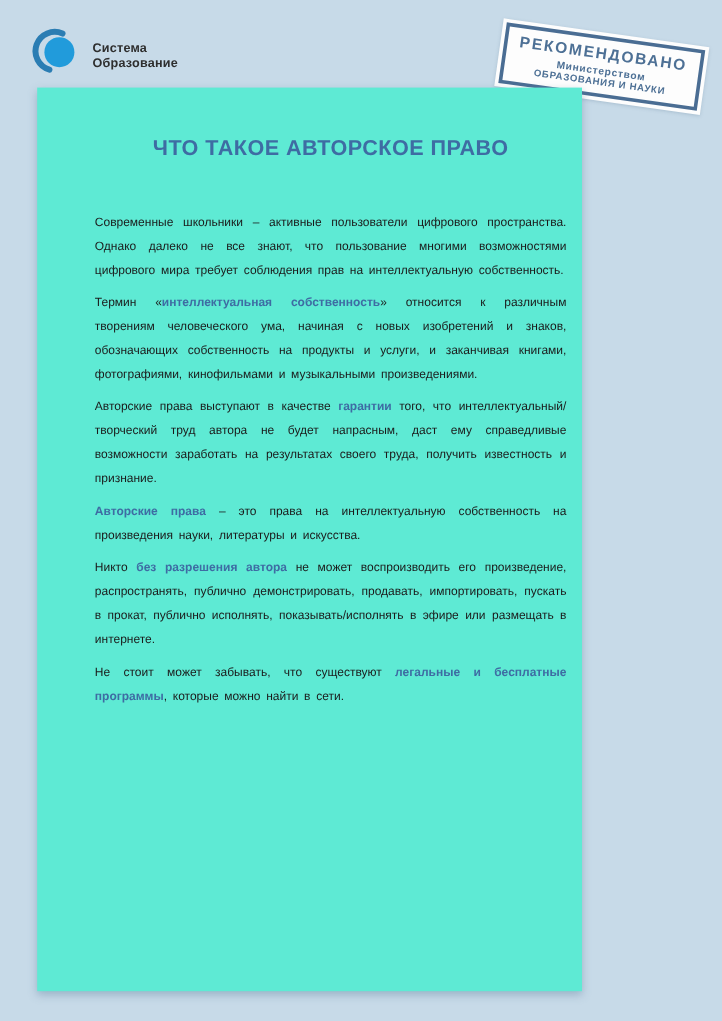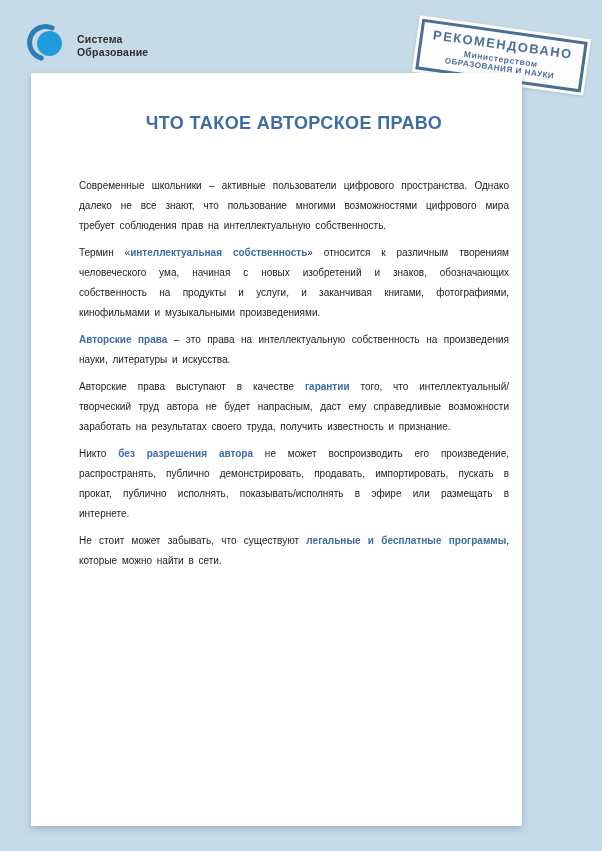--- a/index.html
+++ b/index.html
@@ -19,22 +19,22 @@
     box-shadow:0 1px 3px rgba(80,110,140,0.25);
   }
   .stamp-border{
     border:3px solid #4a6d93;padding:4px 10px 5px;text-align:center;color:#4d7095;
   }
   .stamp-line1{font-size:13px;font-weight:bold;letter-spacing:1.5px;white-space:nowrap;}
   .stamp-line2{font-size:8.5px;font-weight:bold;letter-spacing:0.6px;margin-top:2px;white-space:nowrap;}
   .stamp-line3{font-size:8px;font-weight:bold;letter-spacing:0.6px;white-space:nowrap;}
   
   .page{
-    position:absolute;left:31px;top:73px;width:491px;height:753px;
-    background:#ffffff;
+    position:absolute;left:31px;top:73px;width:454px;height:753px;
+    background:#5eead4;
     box-shadow:0 3px 7px rgba(100,130,160,0.45);
   }
   .page-inner{padding:39px 13px 0 48px;}
   .doc-title{
     text-align:center;color:#3e6ca3;font-size:18px;font-weight:bold;
     letter-spacing:0.4px;line-height:22px;
   }
   .doc-subtitle{
     text-align:center;font-style:italic;font-size:13px;color:#141414;
     margin-top:12px;line-height:16px;
@@ -69,19 +69,19 @@
     <div class="stamp-line3">ОБРАЗОВАНИЯ И НАУКИ</div>
   </div>
 </div>
 
 <div class="page">
   <div class="page-inner">
     <div class="doc-title">ЧТО ТАКОЕ АВТОРСКОЕ ПРАВО</div>
     <div class="doc-body" id="paragraphs">
         <p><span>Современные школьники – активные пользователи цифрового пространства. Однако далеко не все знают, что пользование многими возможностями цифрового мира требует соблюдения прав на интеллектуальную собственность.</span></p>
         <p><span>Термин «</span><span class="accent">интеллектуальная собственность</span><span>» относится к различным творениям человеческого ума, начиная с новых изобретений и знаков, обозначающих собственность на продукты и услуги, и заканчивая книгами, фотографиями, кинофильмами и музыкальными произведениями.</span></p>
+        <p><span>Авторские права выступают в качестве </span><span class="accent">гарантии</span><span> того, что интеллектуальный/творческий труд автора не будет напрасным, даст ему справедливые возможности заработать на результатах своего труда, получить известность и признание.</span></p>
         <p><span class="accent">Авторские права</span><span> – это права на интеллектуальную собственность на произведения науки, литературы и искусства.</span></p>
-        <p><span>Авторские права выступают в качестве </span><span class="accent">гарантии</span><span> того, что интеллектуальный/творческий труд автора не будет напрасным, даст ему справедливые возможности заработать на результатах своего труда, получить известность и признание.</span></p>
         <p><span>Никто </span><span class="accent">без разрешения автора</span><span> не может воспроизводить его произведение, распространять, публично демонстрировать, продавать, импортировать, пускать в прокат, публично исполнять, показывать/исполнять в эфире или размещать в интернете.</span></p>
         <p><span>Не стоит может забывать, что существуют </span><span class="accent">легальные и бесплатные программы</span><span>, которые можно найти в сети.</span></p>
       </div>
   </div>
 </div>
 
 </body></html>

